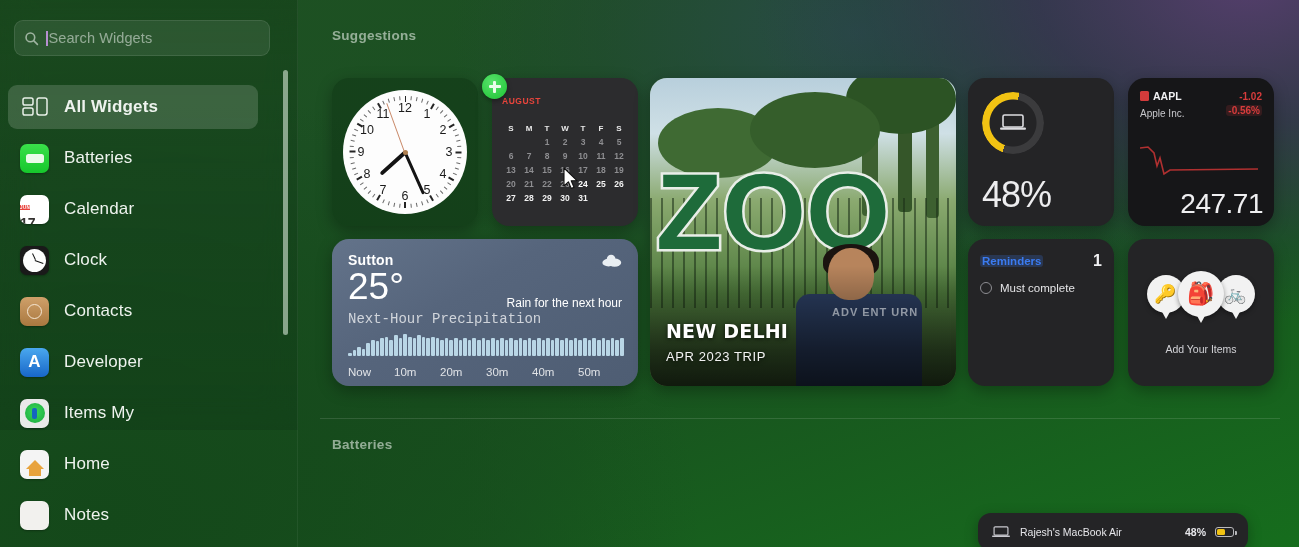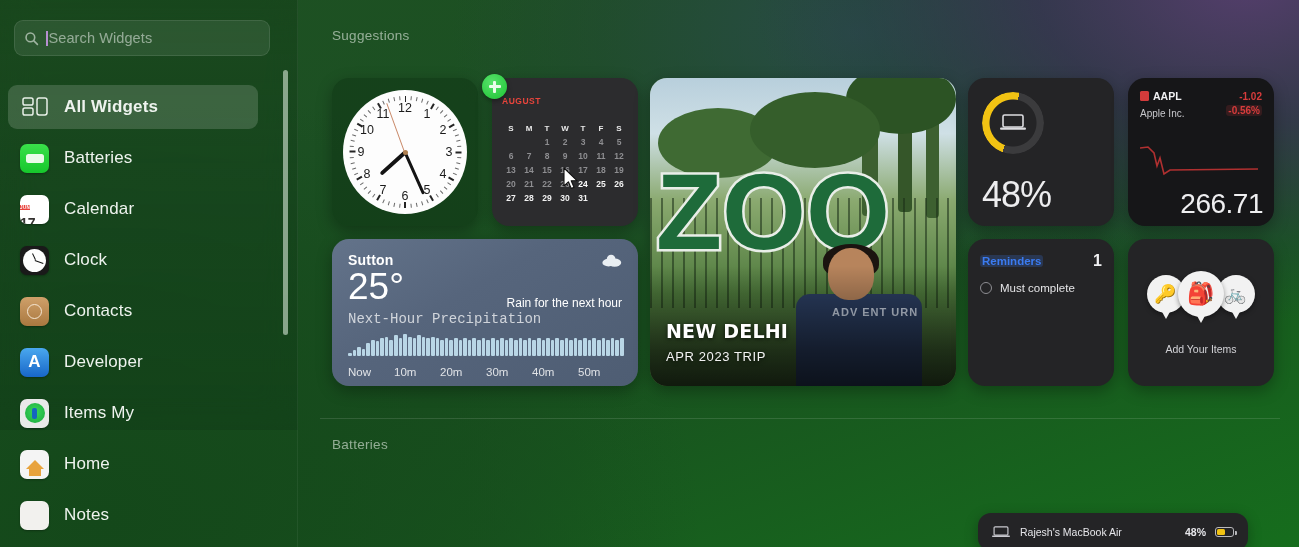--- a/index.html
+++ b/index.html
@@ -66,21 +66,21 @@
   .ic-home i{width:0;height:0;border-left:9px solid transparent;border-right:9px solid transparent;border-bottom:9px solid #e8a33d;display:block;position:relative;}
   .ic-home i::after{content:"";position:absolute;left:-6px;top:9px;width:12px;height:7px;background:#e8a33d;}
   .ic-notes { background:#f2f1ee; }
   .ic-notes .band{height:7px;background:linear-gradient(180deg,#f5cf52,#e8bb38);}
   .ic-notes .ln{height:2px;background:#d9d7d2;margin:3.5px 4px 0;}
   #scrollbar { position:absolute; left:283px; top:70px; width:5px; height:265px;
     background:rgba(233,245,233,0.55); border-radius:3px; }
   #sidebar-divider { position:absolute; left:297px; top:0; width:1px; height:547px; background:rgba(255,255,255,0.06); }
   
   #main { position:absolute; left:298px; top:0; right:0; bottom:0; }
-  .section-title { position:absolute; font-size:13.5px; font-weight:normal; color:rgba(222,232,222,0.62); letter-spacing:.3px; }
+  .section-title { position:absolute; font-size:13.5px; font-weight:bold; color:rgba(222,232,222,0.62); letter-spacing:.3px; }
   .widget { position:absolute; border-radius:17px; overflow:hidden;
     box-shadow:0 5px 16px rgba(0,0,0,0.30); }
   
   #w-clock { left:34px; top:78px; width:146px; height:148px; background:rgba(12,46,16,0.42); display:flex;align-items:center;justify-content:center; }
   .clockface { width:124px;height:124px;border-radius:50%;background:#fdfdfd; position:relative; }
   .tickring{position:absolute;inset:4px;border-radius:50%;}
   .tickring span{position:absolute;left:50%;top:50%;width:1px;height:56px;margin-left:-0.5px;margin-top:-56px;transform-origin:50% 100%;}
   .tickring span::before{content:"";position:absolute;top:0;left:0;width:1px;height:4px;background:#6a6a6a;}
   .tickring span.maj::before{height:6px;width:1.6px;background:#242424;}
   .numring span{position:absolute;font-size:12.5px;color:#1b1b1b;font-weight:500;transform:translate(-50%,-50%);}
@@ -532,21 +532,21 @@
         </span>
         <span class="st-chg">-1.02</span>
       </div>
       <div class="st-row">
         <span class="st-name">Apple Inc.</span>
         <span class="st-pct">-0.56%</span>
       </div>
       <svg class="st-spark" viewBox="0 0 122 34" preserveAspectRatio="none">
         <path d="M0,4 L8,3 L14,9 L17,22 L20,14 L24,30 L30,26 L118,25" fill="none" stroke="#b03030" stroke-width="1.6"></path>
       </svg>
-      <div class="st-price">266.71</div>
+      <div class="st-price">247.71</div>
     </div>
 
     <div class="widget" id="w-rem">
       <div class="rem-hd">
         <span class="rem-title">Reminders</span>
         <span class="rem-count">1</span>
       </div>
       <div class="rem-item">
         <span class="rem-circle"></span>
         <span class="rem-text">Must complete</span>

